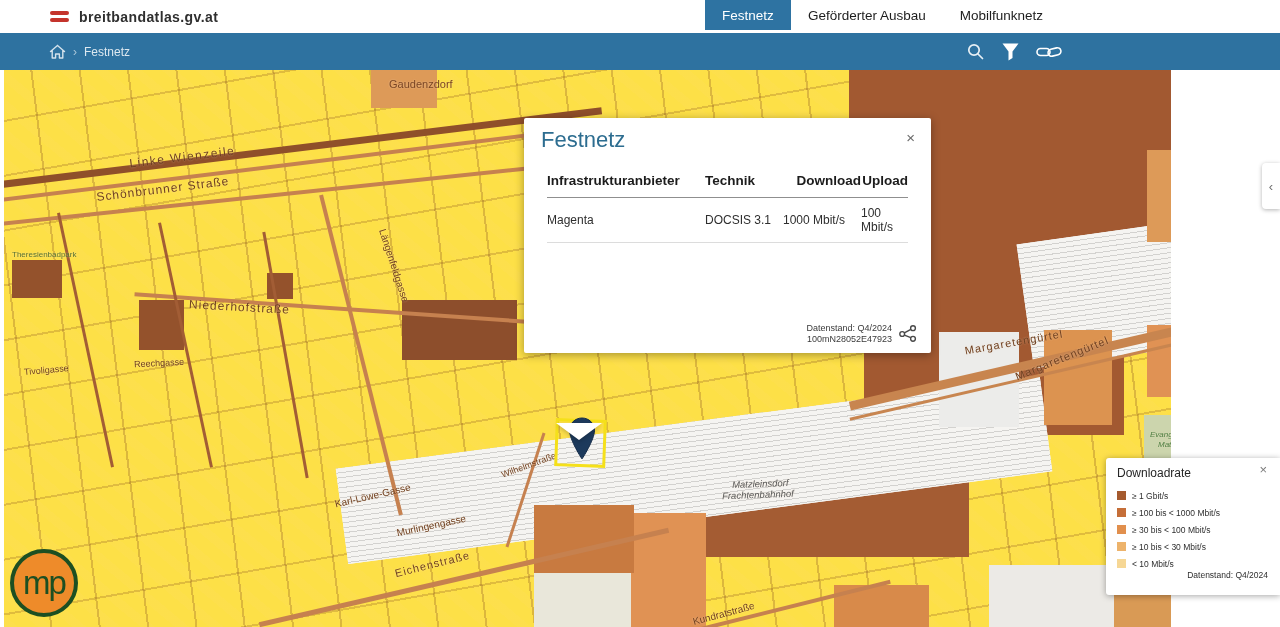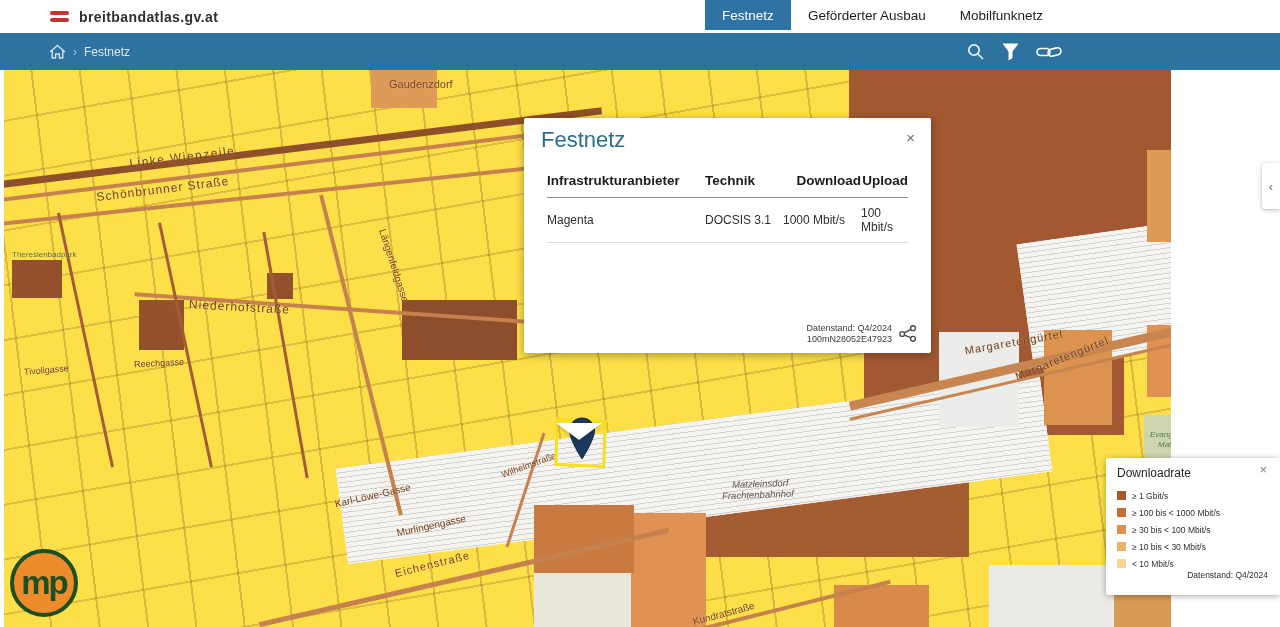--- a/index.html
+++ b/index.html
@@ -95,21 +95,21 @@
 
   
   .sel-poly { position:absolute; left:551px; top:349px; width:51px; height:48px;
     border:3px solid #f5e01a; transform:rotate(2deg); z-index:18; }
   .pin { position:absolute; left:564px; top:347px; z-index:19; }
 
   
   .mp-logo { position:absolute; left:6px; top:479px; width:68px; height:68px;
     border-radius:50%; background:#ee8b2a; border:4px solid #1d4f22;
     display:flex; align-items:center; justify-content:center; z-index:5; }
-  .mp-logo span { color:#1d4f22; font-size:33px; font-weight:700; letter-spacing:-2px;text-align:center; }
+  .mp-logo span { color:#1d4f22; font-size:33px; font-weight:400; letter-spacing:-2px;text-align:center; }
 </style>
 </head>
 <body>
 
 <div class="map">
   <div class="map-texture"></div>
   <div id="map-cells">
       <div class="cell" style="left: 845px; top: 0px; width: 435px; height: 165px; background: rgb(162, 89, 49);"></div>
       <div class="cell" style="left: 860px; top: 150px; width: 260px; height: 215px; background: rgb(162, 89, 49);"></div>
       <div class="cell" style="left: 620px; top: 372px; width: 345px; height: 115px; background: rgb(164, 92, 51);"></div>

